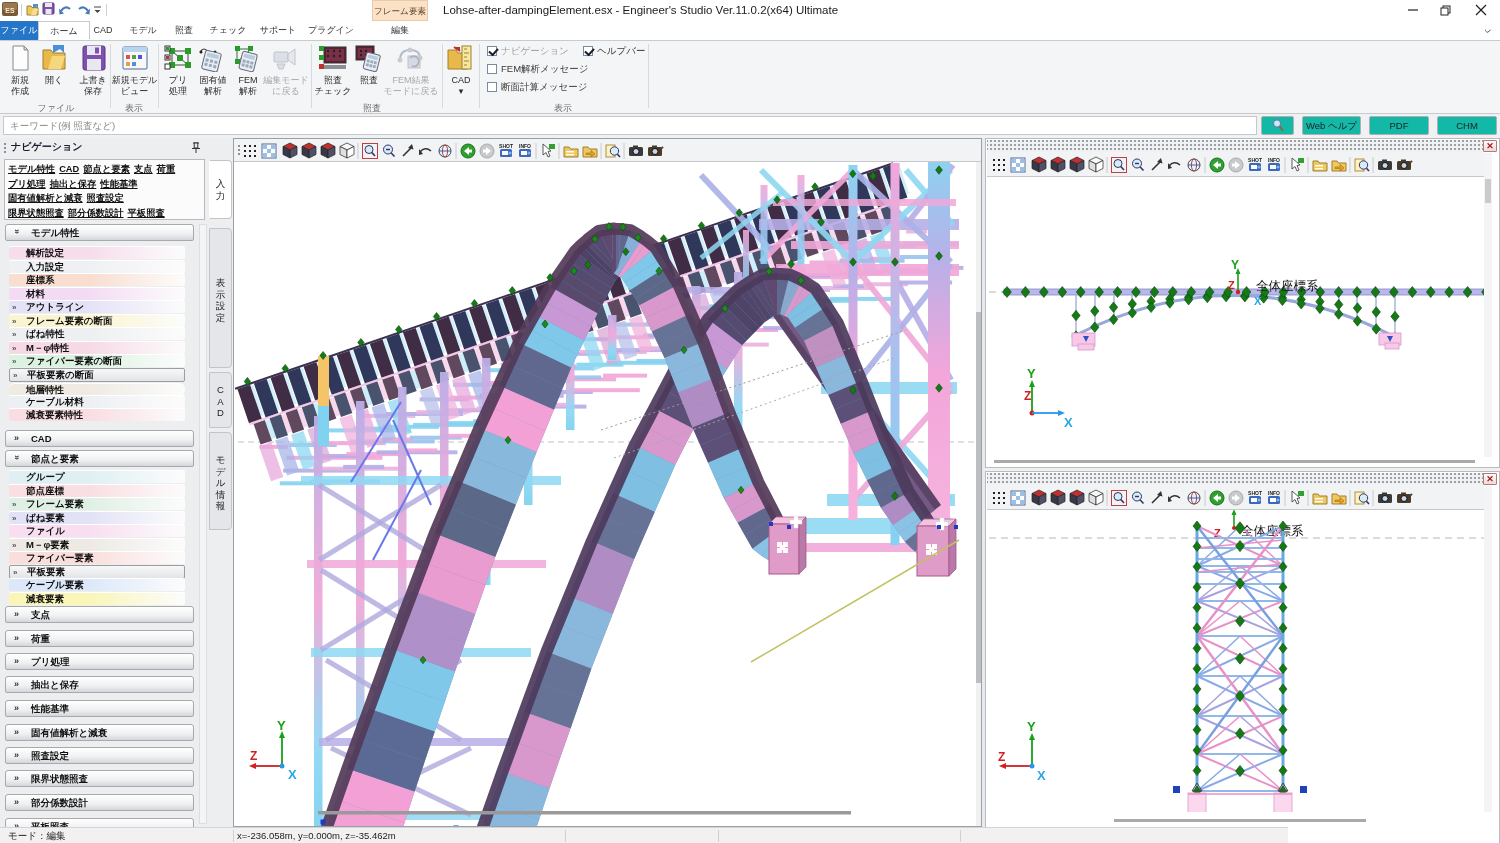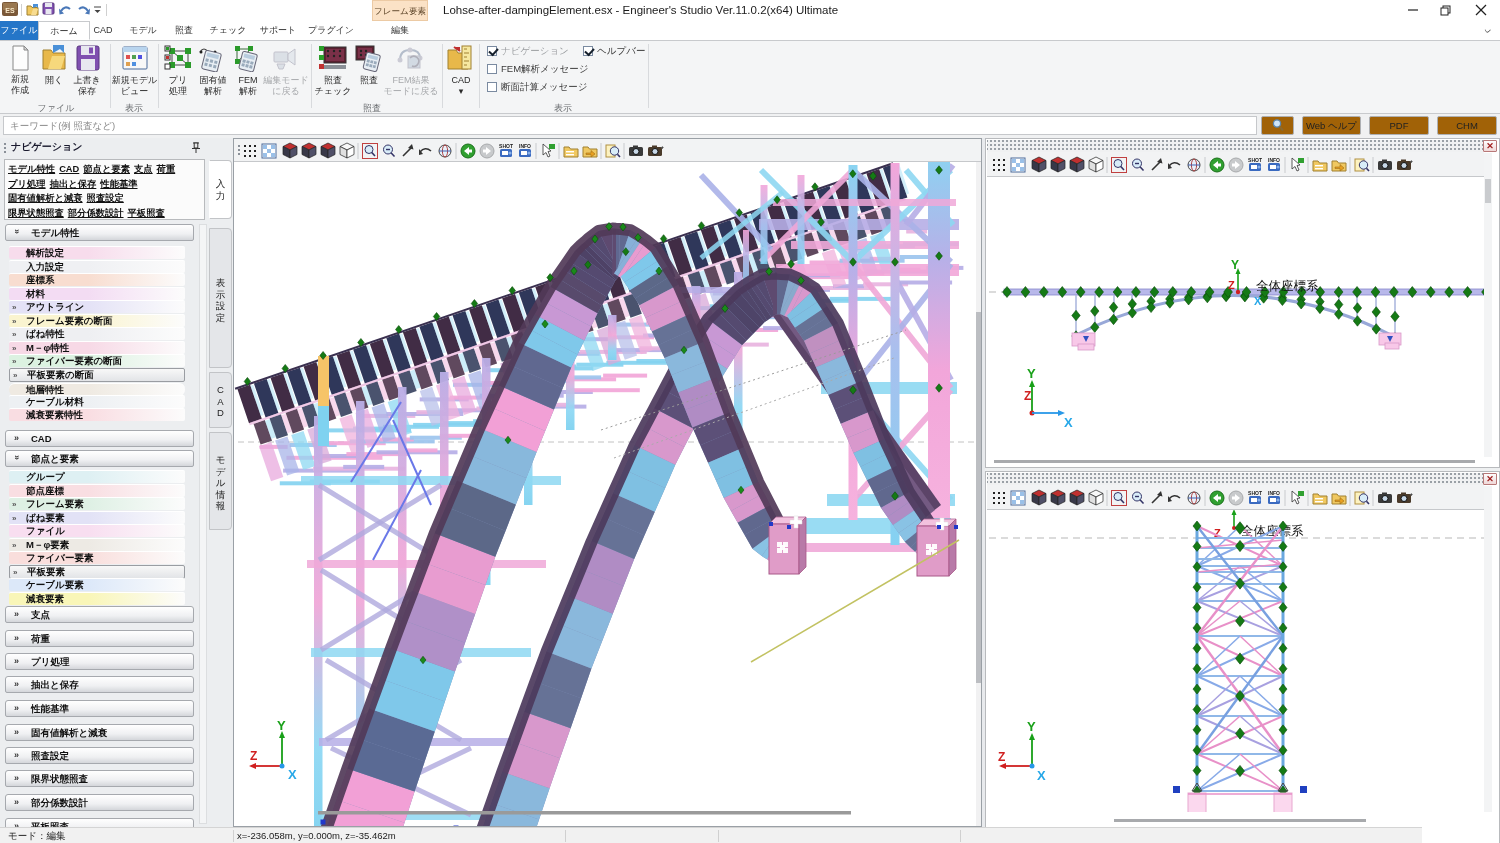--- a/index.html
+++ b/index.html
@@ -27,39 +27,39 @@
 .rbtn.gray { color:#a6a8ab; }
 .rglabel { position:absolute; top:61px; font-size:9px; color:#6a6d70; text-align:center; width:80px; margin-left:-40px;}
 .cb { position:absolute; font-size:9.5px; color:#3a3a3a; }
 .cbx { display:inline-block; width:10px; height:10px; border:1px solid #7a8aa0; background:#fff; vertical-align:-2px; margin-right:4px; position:relative; }
 .cbx.on:after { content:""; position:absolute; left:1px; top:1px; width:7px; height:4px; border-left:2px solid #16202c; border-bottom:2px solid #16202c; transform:rotate(-48deg); }
 .cb.grayed { color:#9a9da0; }
 
 
 #searchrow { left:0; top:114px; width:1500px; height:24px; background:#f0f1f2; }
 #searchbox { left:3px; top:2px; width:1254px; height:19px; background:#fff; border:1px solid #c6c8cb; font-size:9.5px; color:#8a8a8a; line-height:17px; padding-left:6px; }
-.srchbtn { position:absolute; top:2px; height:19px; background:#a16207; border:1px solid #aeb0b3; border-radius:2px; font-size:9.5px; color:#222; text-align:center; line-height:17px; }
+.srchbtn { position:absolute; top:2px; height:19px; background:#14b8a6; border:1px solid #aeb0b3; border-radius:2px; font-size:9.5px; color:#222; text-align:center; line-height:17px; }
 
 
 #navpanel { left:0; top:138px; width:209px; height:689px; background:#eceef0; }
 #navhdr { left:0; top:0; width:209px; height:19px; font-size:10px; font-weight:bold; color:#1a1a2e; padding-left:11px; line-height:18px; }
 #navlinks { left:4px; top:21px; width:201px; height:61px; background:#fbfbfb; border:1px solid #b8babd; font-size:9.3px; font-weight:bold; color:#111; padding:2px 0 0 3px; line-height:14.6px; }
 #navlinks span { text-decoration:underline; margin-right:4px; white-space:nowrap; }
 .navsec { position:absolute; left:5px; width:189px; height:17px; background:linear-gradient(#ffffff,#eff0f2 60%,#d4d6da); border:1px solid #a6a9ae; border-radius:3px 3px 2px 2px; font-size:9.5px; font-weight:bold; color:#111; line-height:15px; padding-left:25px; }
 .navsec .chev { position:absolute; left:8px; top:0px; font-size:9px; color:#333; }
 .navitem { position:absolute; left:9px; width:176px; height:13px; font-size:9.5px; font-weight:bold; color:#111; line-height:12.5px; padding-left:17px; border-radius:2px; white-space:nowrap; }
 .navitem .pre { position:absolute; left:3px; top:1px; font-size:8px; color:#555; }
 .navitem.sel { border:1px solid #9a9da2; background:linear-gradient(#f8f8f8,#e2e4e7); height:14px;}
 #navscroll { left:199px; top:86px; width:8px; height:600px; background:#f4f5f6; border:1px solid #dcdee0; }
 #navtabs { left:209px; top:138px; width:24px; height:689px; background:#eceef0; }
 .vtab { position:absolute; left:0; width:23px; background:#e4e6e9; border:1px solid #c2c4c7; font-size:9.5px; color:#222; text-align:center; border-radius:0 4px 4px 0; line-height:11.5px; }
 .vtab.sel { background:#ffffff; border-left:1px solid #fff; }
 
 
-#statusbar { left:0; top:827px; width:1422px; height:16px; background:#f1f1f1; border-top:1px solid #d4d4d4; font-size:9.5px; color:#222; }
+#statusbar { left:0; top:827px; width:1288px; height:16px; background:#f1f1f1; border-top:1px solid #d4d4d4; font-size:9.5px; color:#222; }
 .stsep { position:absolute; top:2px; width:1px; height:12px; background:#d0d0d0; }
 
 
 #mainview { left:233px; top:138px; width:749px; height:689px; background:#fff; border:1px solid #9aa0a6; }
 #maintb { position:absolute; left:0; top:0; width:747px; height:23px; background:#f2f3f4; border-bottom:1px solid #c6c8cb; }
 .dotgrip { position:absolute; width:4px; background-image:radial-gradient(#8a9098 40%, transparent 42%); background-size:4px 4px; }
 #rightcol { left:985px; top:138px; width:515px; height:689px; background:#eef0f1; }
 .panel { position:absolute; left:0; width:515px; background:#fff; border:1px solid #b8babd; }
 .dotstrip { position:absolute; left:1px; top:1px; height:12px; background:#f0f1f2;
   background-image:radial-gradient(#9aa0a6 38%, transparent 42%); background-size:4px 4px; background-position:2px 3px; }
@@ -241,30 +241,30 @@
     <div class="tab" style="left:124px;width:38px;">モデル</div>
     <div class="tab" style="left:166px;width:36px;">照査</div>
     <div class="tab" style="left:206px;width:44px;">チェック</div>
     <div class="tab" style="left:256px;width:44px;">サポート</div>
     <div class="tab" style="left:306px;width:50px;">プラグイン</div>
     <div class="tab" style="left:378px;width:44px;">編集</div>
     <div class="tab" style="left:1480px;width:16px;color:#555;font-size:8px;">ᨆ</div>
   </div>
 
   <div class="abs" id="ribbon">
-    <div class="rbtn" style="left:2px;width:36px;font-family:Liberation Mono, monospace;"><svg width="26" height="28">
+    <div class="rbtn" style="left:2px;width:36px;"><svg width="26" height="28">
           <path d="M6 2 L17 2 L21 6 L21 26 L6 26 Z" fill="#fdfdfd" stroke="#888"></path>
           <path d="M17 2 L17 6 L21 6 Z" fill="#d8d8d8" stroke="#888"></path>
         </svg>新規<br>作成</div>
 <div class="rbtn" style="left:39px;width:30px;"><svg width="28" height="28">
           <path d="M3 6 L11 6 L13 9 L25 9 L25 25 L3 25 Z" fill="#e8b84a" stroke="#a08030"></path>
           <polygon points="25,12 12,12 8,25 21,25" fill="#f6d87c"></polygon>
           <polygon points="13,1 24,1 24,9 20,5 13,9" fill="#4a90d8"></polygon>
         </svg>開く</div>
-<div class="rbtn" style="left:68px;width:38px;"><svg width="26" height="28">
+<div class="rbtn" style="left:74px;width:38px;"><svg width="26" height="28">
           <rect x="3" y="2" width="22" height="24" rx="2" fill="#8050b0" stroke="#5a3880"></rect>
           <rect x="7" y="2" width="14" height="9" fill="#e8e8f0"></rect>
           <rect x="15" y="3.5" width="4" height="6" fill="#8050b0"></rect>
           <rect x="7" y="15" width="14" height="11" fill="#e8e8f0"></rect>
         </svg>上書き<br>保存</div>
 <div class="rgsep" style="left:110px;"></div>
 <div class="rbtn" style="left:111px;width:47px;"><svg width="28" height="28">
           <rect x="2" y="3" width="24" height="22" rx="1" fill="#f8f8f8" stroke="#4a6a9a"></rect>
           <rect x="2" y="3" width="24" height="5" fill="#b8d4ee"></rect>
           <rect x="5" y="11" width="4" height="4" fill="#e05050"></rect>

